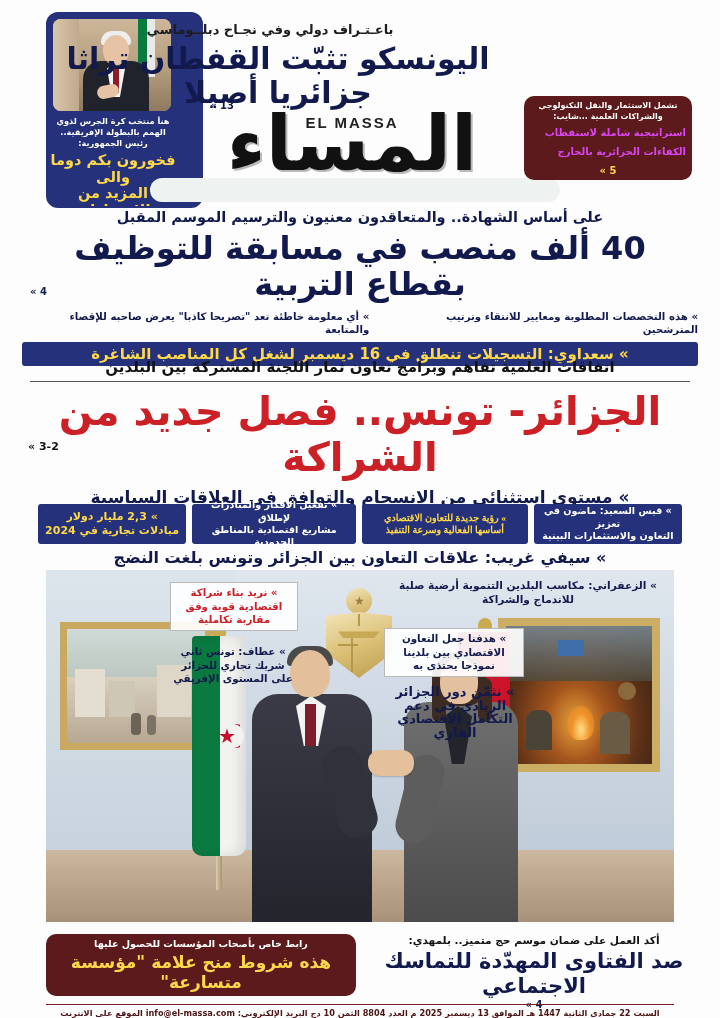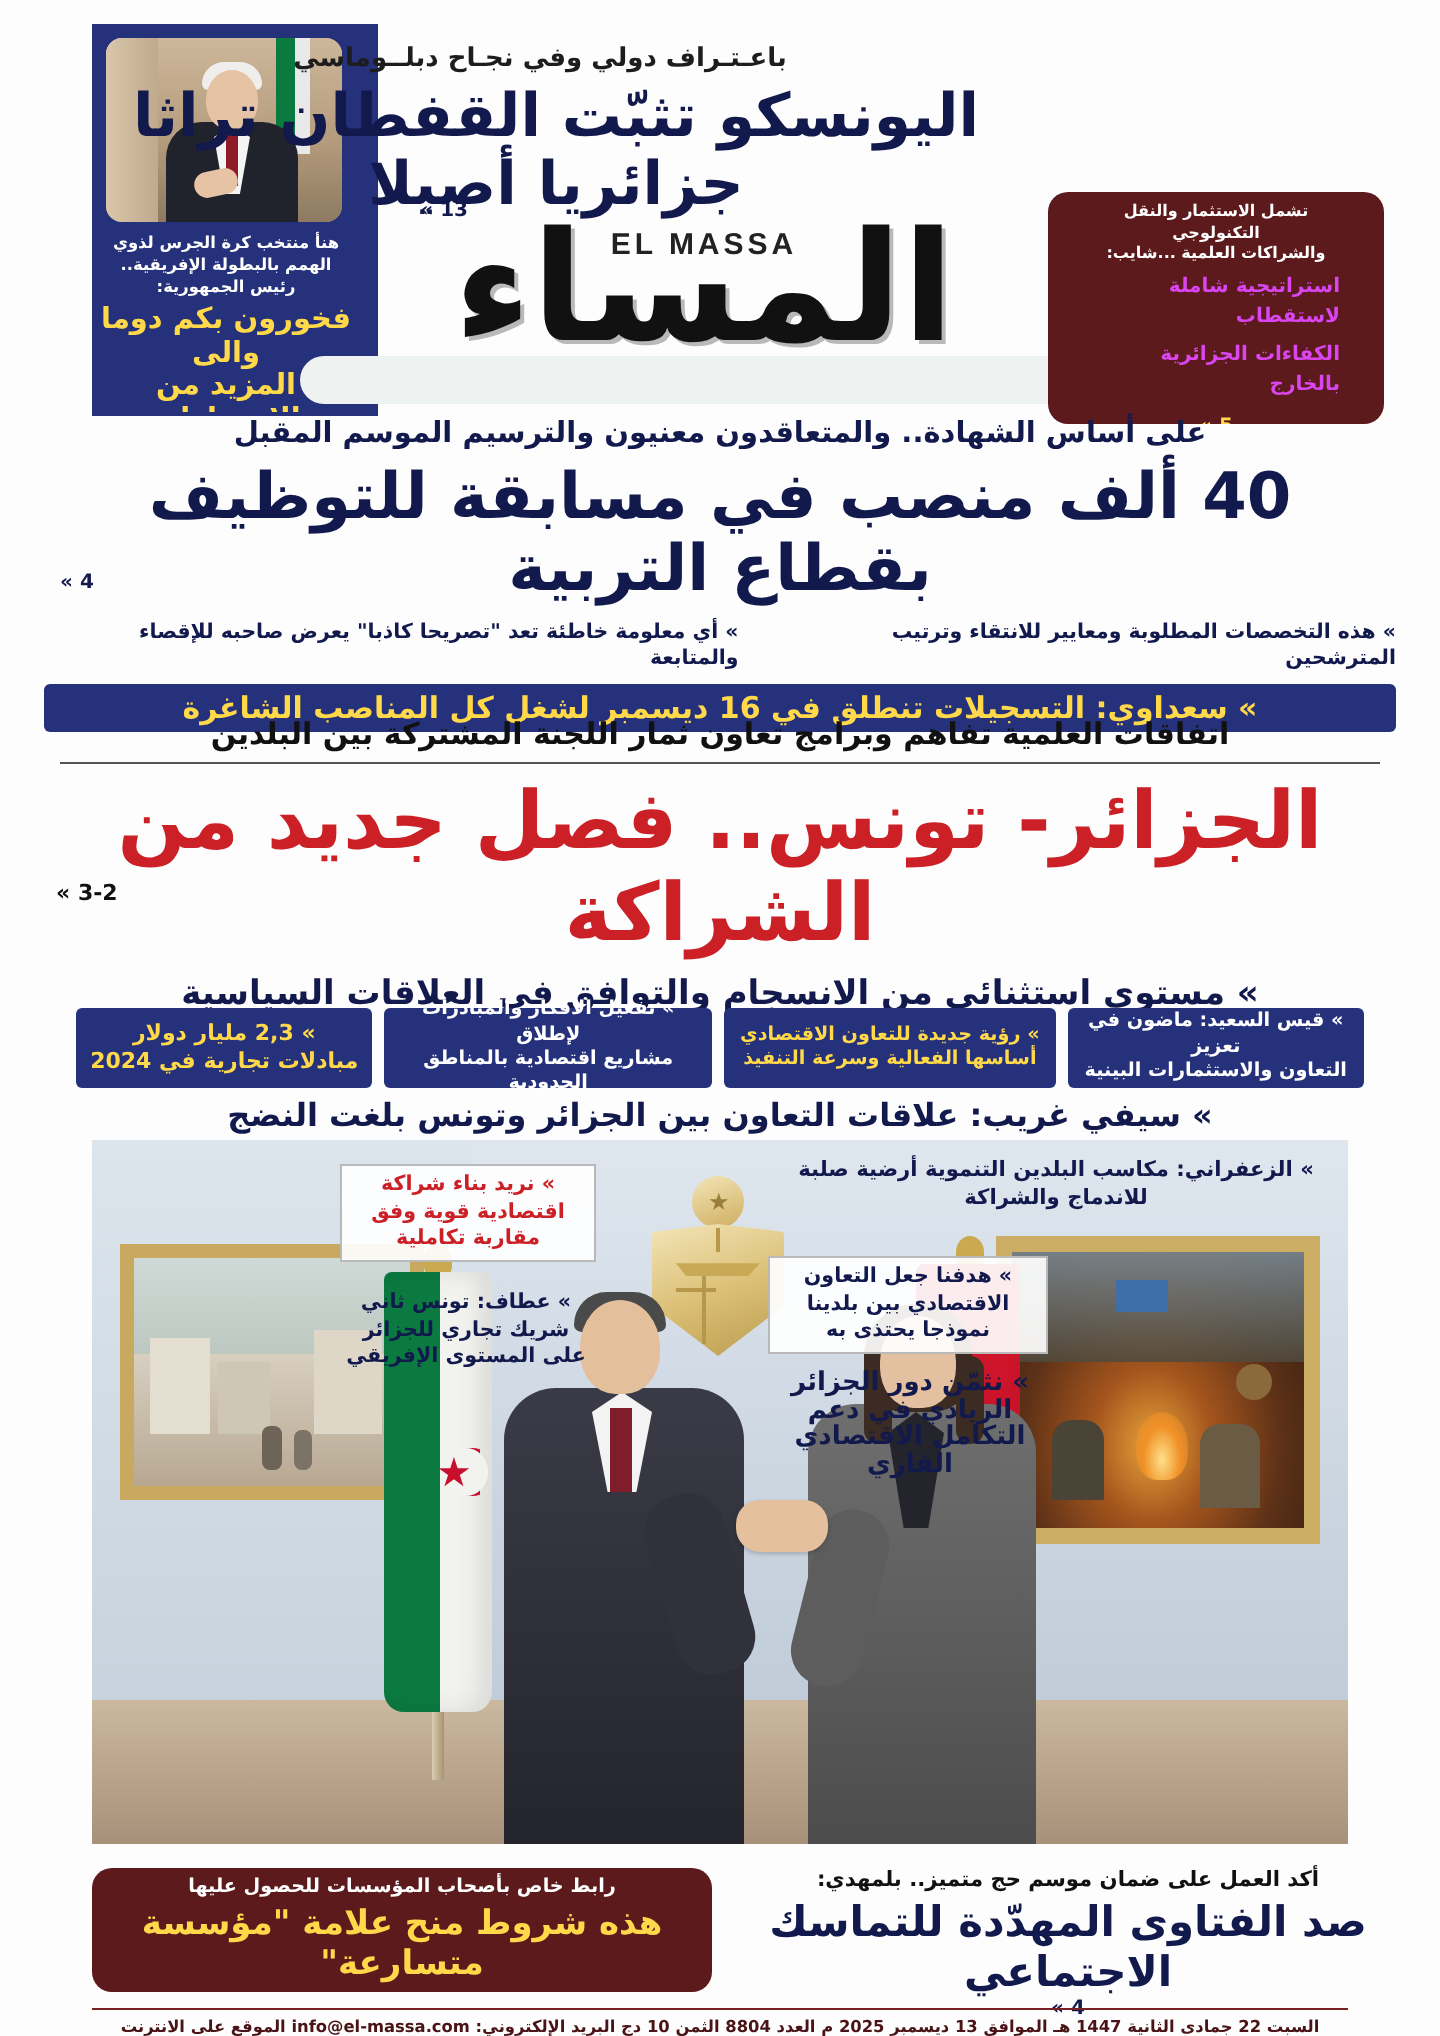--- a/index.html
+++ b/index.html
@@ -13,22 +13,22 @@
   .page{width:720px;height:1018px;position:relative;background:#fdfdfd;}
 
   
   .ar{direction:rtl;unicode-bidi:isolate;}
   .ctr{text-align:center;}
 
   
   .topstrip{position:absolute;left:0;top:0;width:720px;height:206px;}
 
   .presbox{
-    position:absolute;left:46px;top:12px;width:143px;height:196px;
-    background:#25317a;border-radius:0;
+    position:absolute;left:46px;top:12px;width:157px;height:196px;
+    background:#25317a;border-radius:12px;
     border:2px solid #25317a;
     box-sizing:border-box;overflow:hidden;
   }
   .presphoto{
     position:absolute;left:5px;top:5px;width:118px;height:92px;
     border-radius:8px;overflow:hidden;background:#b9a48a;
   }
   .presphoto .wall{position:absolute;inset:0;background:linear-gradient(180deg,#cdb79a 0%,#b59c7d 55%,#8d7a60 100%);}
   .presphoto .curtain{position:absolute;left:0;top:0;width:26px;height:100%;background:linear-gradient(90deg,#d9c6ab,#c0a98c);}
   .presphoto .flag{position:absolute;right:16px;top:0;width:17px;height:58px;background:linear-gradient(90deg,#0a7a3f 0%,#0a7a3f 55%,#e9e9e9 55%,#e9e9e9 100%);}
@@ -45,23 +45,23 @@
   }
   .presbox .bigline{
     font-size:14.5px;line-height:16.5px;font-weight:bold;color:#ffd94a;
     text-align:center;padding:0 2px;letter-spacing:-0.2px;
   }
   .pagenum{
     display:inline-block;color:#ffd94a;font-size:10px;font-weight:bold;
   }
 
   .rightbox{
-    position:absolute;right:28px;top:96px;width:168px;height:116px;
+    position:absolute;right:28px;top:96px;width:168px;height:84px;
     background:#5c1a1c;border-radius:10px;box-sizing:border-box;
-    padding:5px 22px 3px;overflow:hidden;
+    padding:5px 6px 3px;overflow:hidden;
   }
   .rightbox .sub{font-size:8px;line-height:10.5px;font-weight:bold;color:#ffffff;text-align:center;}
   .rightbox .big{font-size:10px;line-height:15.5px;font-weight:bold;color:#d946ef;text-align:right;letter-spacing:-0.3px;margin-top:3px;}
 
   .uk-kicker{
     position:absolute;right:210px;top:22px;width:480px;
     text-align:center;font-size:13px;font-weight:bold;color:#1d1d1d;
     letter-spacing:3px;
   }
   .uk-head{
@@ -139,21 +139,21 @@
     box-sizing:border-box;
   }
   .bx{
     background:#25317a;border-radius:3px;
     height:40px;box-sizing:border-box;padding:4px 5px;
     display:flex;align-items:center;justify-content:center;text-align:center;
     font-size:9.6px;line-height:12.4px;font-weight:bold;
   }
   .bx.b1{width:152px;color:#ffd94a;font-size:11px;line-height:14px;}
   .bx.b2{width:168px;color:#ffffff;}
-  .bx.b3{width:170px;color:#ffd94a;}
+  .bx.b3{width:170px;color:#ffd94a;font-family:Liberation Serif, serif;}
   .bx.b4{width:152px;color:#ffffff;}
 
   .band2{
     position:absolute;left:0;top:548px;width:720px;text-align:center;
     font-size:16px;font-weight:bold;color:#12194d;letter-spacing:-0.2px;
   }
 
   
   .photoblock{
     position:absolute;left:46px;top:570px;width:628px;height:352px;

